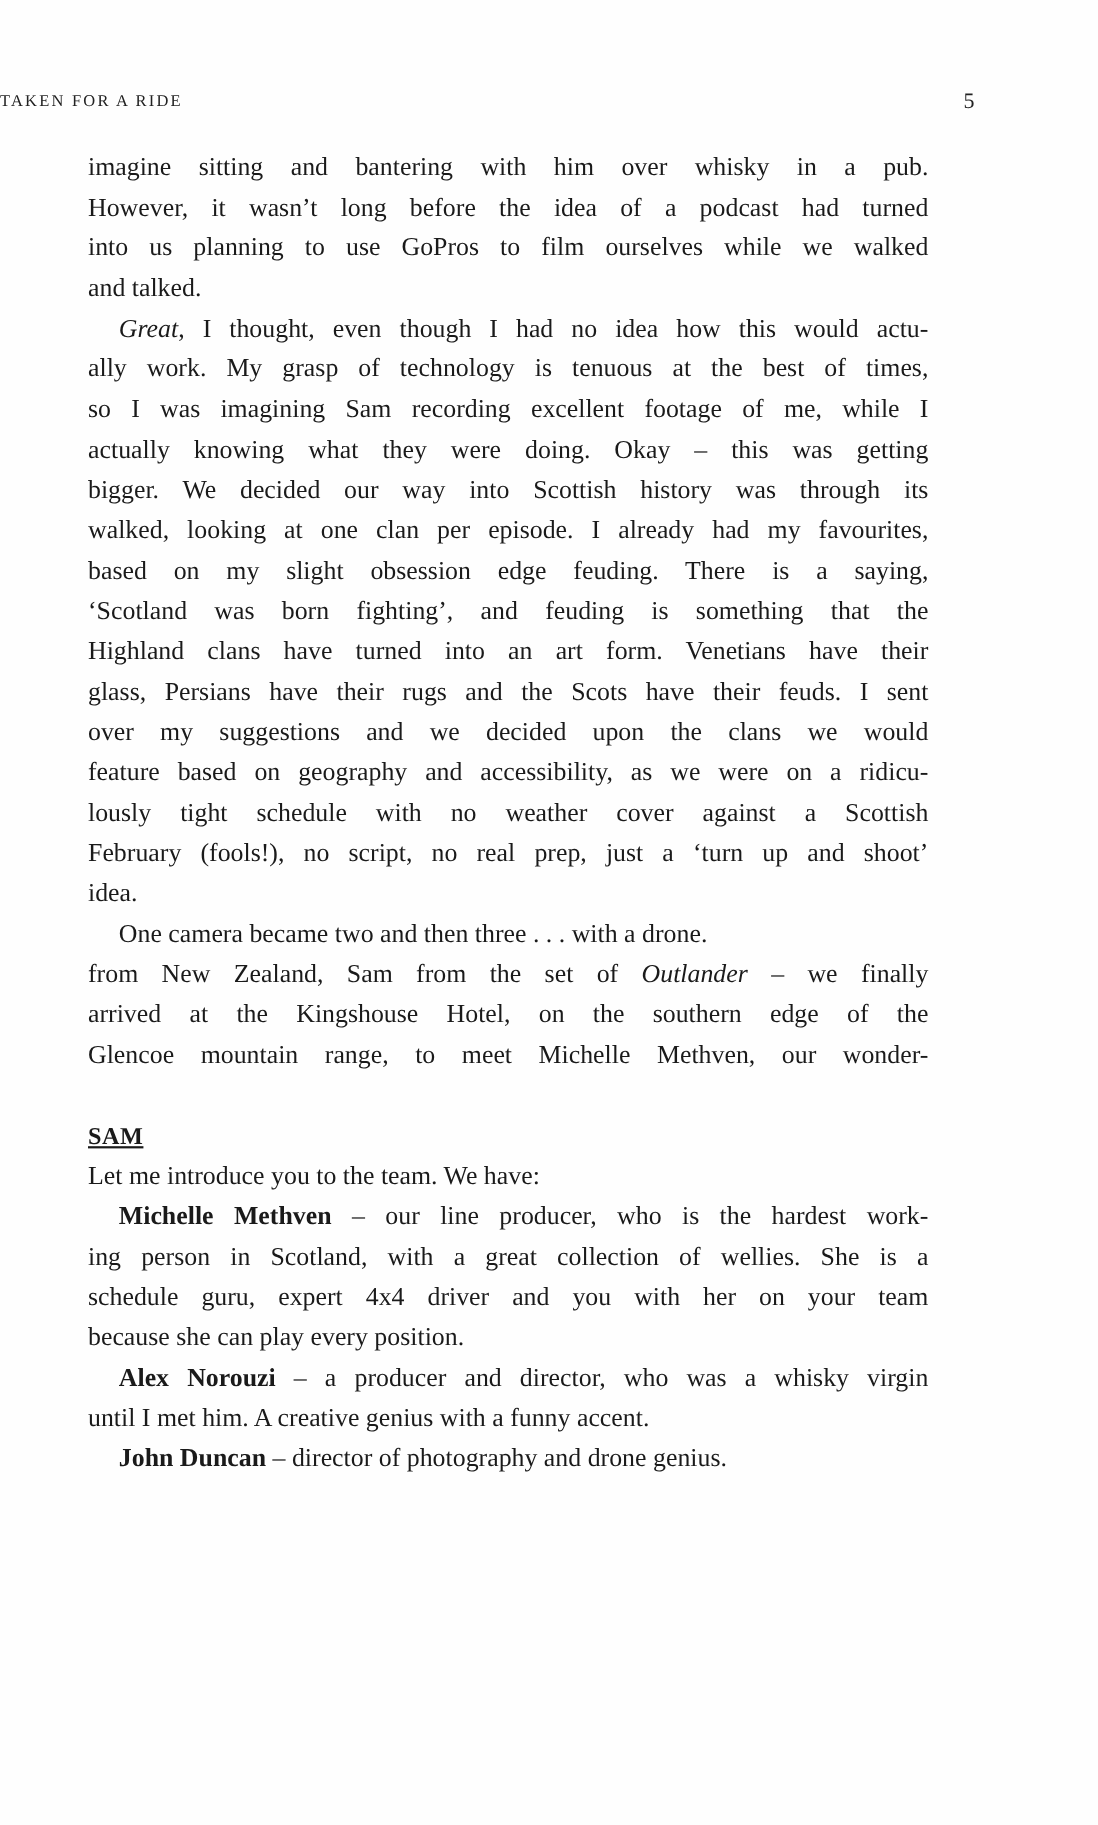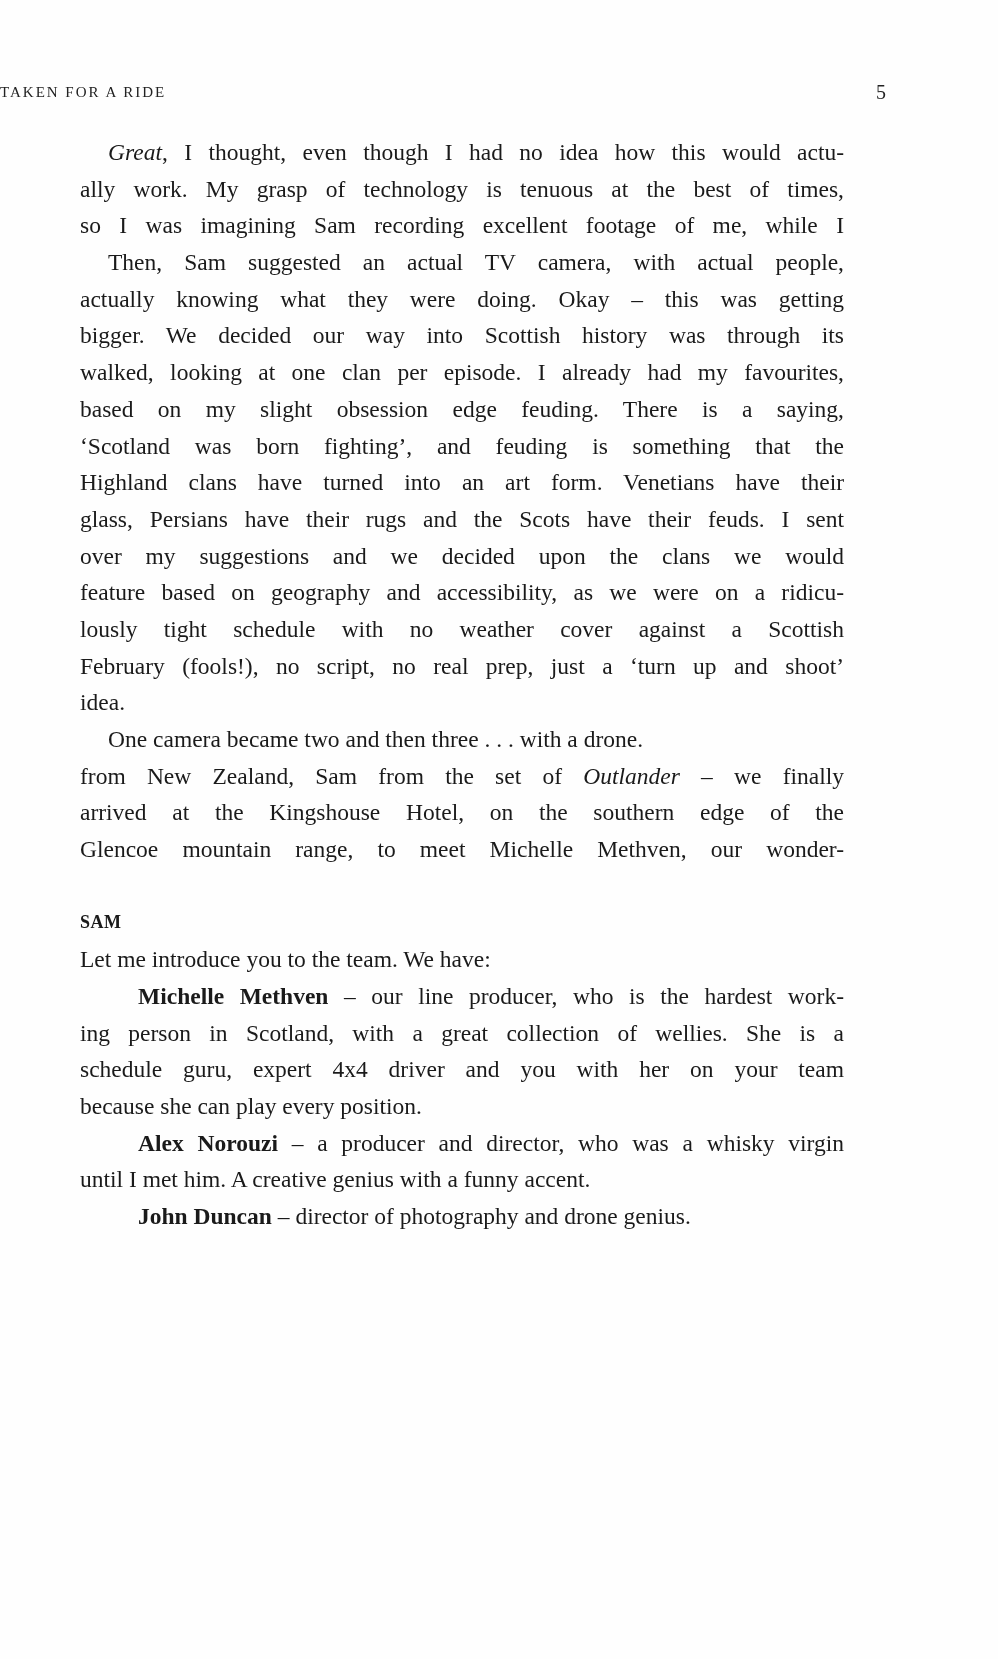--- a/index.html
+++ b/index.html
@@ -63,47 +63,53 @@
       text-align-last: justify;
     }
     .line.indent {
       padding-left: 28px;
     }
     .gap {
       height: 36.7px;
     }
     .speaker {
       font-weight: bold;
-      font-size: 18px;
+      font-size: 22px;
       letter-spacing: 0.5px;
+      text-decoration: underline;
     }
     em { font-style: italic; }
-    strong { font-weight: bold; margin-left: 30px; }
+    strong { font-weight: bold; }
   </style>
 </head>
 <body>
 
 <div class="page">
 
   <div class="running-head">
     <div class="running-title">TAKEN FOR A RIDE</div>
     <div class="page-number">5</div>
   </div>
 
   <div class="text-block">
 
+    <div>
+      <div class="line justify">imagine sitting and bantering with him over whisky in a pub.</div>
+      <div class="line justify">However, it wasn’t long before the idea of a podcast had turned</div>
+      <div class="line justify">into us planning to use GoPros to film ourselves while we walked</div>
+      <div class="line">and talked.</div>
+    </div>
 
     <div>
       <div class="line justify indent"><em>Great</em><span>, I thought, even though I had no idea how this would actu-</span></div>
       <div class="line justify">ally work. My grasp of technology is tenuous at the best of times,</div>
       <div class="line justify">so I was imagining Sam recording excellent footage of me, while I</div>
     </div>
 
     <div>
-      <div class="line justify indent">Then, Sam suggested an actual TV camera, with actual people,</div>
       <div class="line justify">actually knowing what they were doing. Okay – this was getting</div>
       <div class="line justify">bigger. We decided our way into Scottish history was through its</div>
       <div class="line justify">walked, looking at one clan per episode. I already had my favourites,</div>
       <div class="line justify">based on my slight obsession edge feuding. There is a saying,</div>
       <div class="line justify">‘Scotland was born fighting’, and feuding is something that the</div>
       <div class="line justify">Highland clans have turned into an art form. Venetians have their</div>
       <div class="line justify">glass, Persians have their rugs and the Scots have their feuds. I sent</div>
       <div class="line justify">over my suggestions and we decided upon the clans we would</div>
       <div class="line justify">feature based on geography and accessibility, as we were on a ridicu-</div>
       <div class="line justify">lously tight schedule with no weather cover against a Scottish</div>

